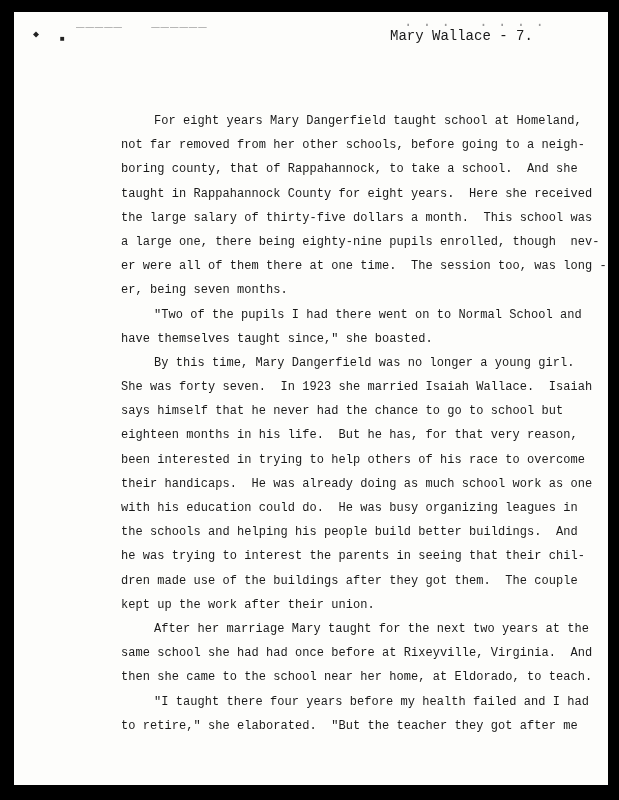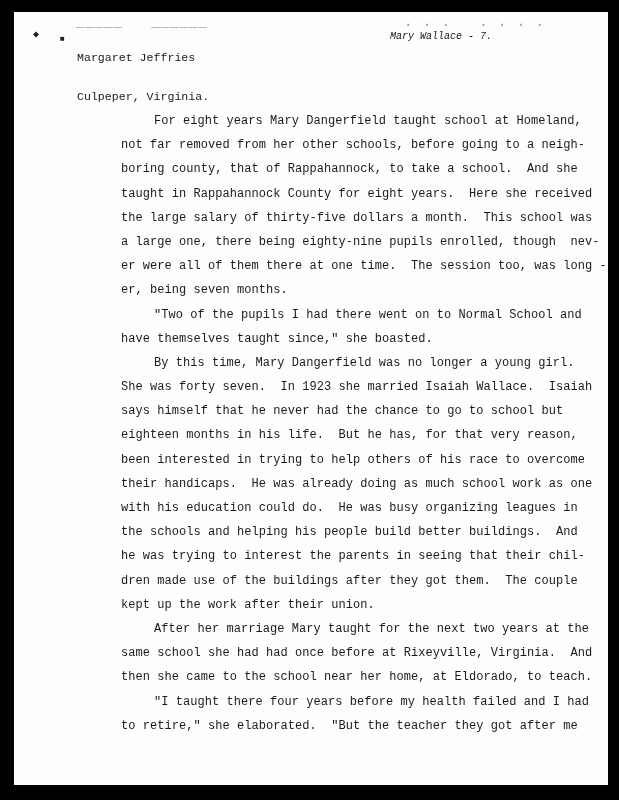--- a/index.html
+++ b/index.html
@@ -42,24 +42,23 @@
       left: 63px;
       top: 13px;
       font-size: 11.6px;
       line-height: 13px;
       white-space: pre;
     }
     .header-right {
       position: absolute;
       left: 376px;
       top: 18px;
-      font-size: 10px;
+      font-size: 14px;
       line-height: 13px;
       white-space: pre;
-      font-style: italic;
     }
     .body-text {
       position: absolute;
       left: 63px;
       top: 97px;
       width: 520px;
       font-size: 12px;
       line-height: 24.2px;
       white-space: pre;
       letter-spacing: 0.05px;
@@ -76,21 +75,17 @@
 </head>
 <body>
 
 <div class="page">
   <div class="faint-top" style="left:62px;">_____   ______</div>
   <div class="faint-top" style="left:390px;">. . .   . . . .</div>
 
   <span class="mark" style="left:19px; top:18px;">◆</span>
   <span class="mark" style="left:46px; top:22px; font-size:8px;">■</span>
 
-  <div class="header-left">
-    <div>Margaret Jeffries</div>
-    <div>Culpeper, Virginia.</div>
-  </div>
 
   <div class="header-right">Mary Wallace - 7.</div>
 
   <div class="body-text" id="body-text"><span class="line indent">For eight years Mary Dangerfield taught school at Homeland,</span><span class="line">not far removed from her other schools, before going to a neigh-</span><span class="line">boring county, that of Rappahannock, to take a school.  And she</span><span class="line">taught in Rappahannock County for eight years.  Here she received</span><span class="line">the large salary of thirty-five dollars a month.  This school was</span><span class="line">a large one, there being eighty-nine pupils enrolled, though  nev-</span><span class="line">er were all of them there at one time.  The session too, was long -</span><span class="line">er, being seven months.</span><span class="line indent">"Two of the pupils I had there went on to Normal School and</span><span class="line">have themselves taught since," she boasted.</span><span class="line indent">By this time, Mary Dangerfield was no longer a young girl.</span><span class="line">She was forty seven.  In 1923 she married Isaiah Wallace.  Isaiah</span><span class="line">says himself that he never had the chance to go to school but</span><span class="line">eighteen months in his life.  But he has, for that very reason,</span><span class="line">been interested in trying to help others of his race to overcome</span><span class="line">their handicaps.  He was already doing as much school work as one</span><span class="line">with his education could do.  He was busy organizing leagues in</span><span class="line">the schools and helping his people build better buildings.  And</span><span class="line">he was trying to interest the parents in seeing that their chil-</span><span class="line">dren made use of the buildings after they got them.  The couple</span><span class="line">kept up the work after their union.</span><span class="line indent">After her marriage Mary taught for the next two years at the</span><span class="line">same school she had had once before at Rixeyville, Virginia.  And</span><span class="line">then she came to the school near her home, at Eldorado, to teach.</span><span class="line indent">"I taught there four years before my health failed and I had</span><span class="line">to retire," she elaborated.  "But the teacher they got after me</span></div>
 </div>
 
 </body></html>

